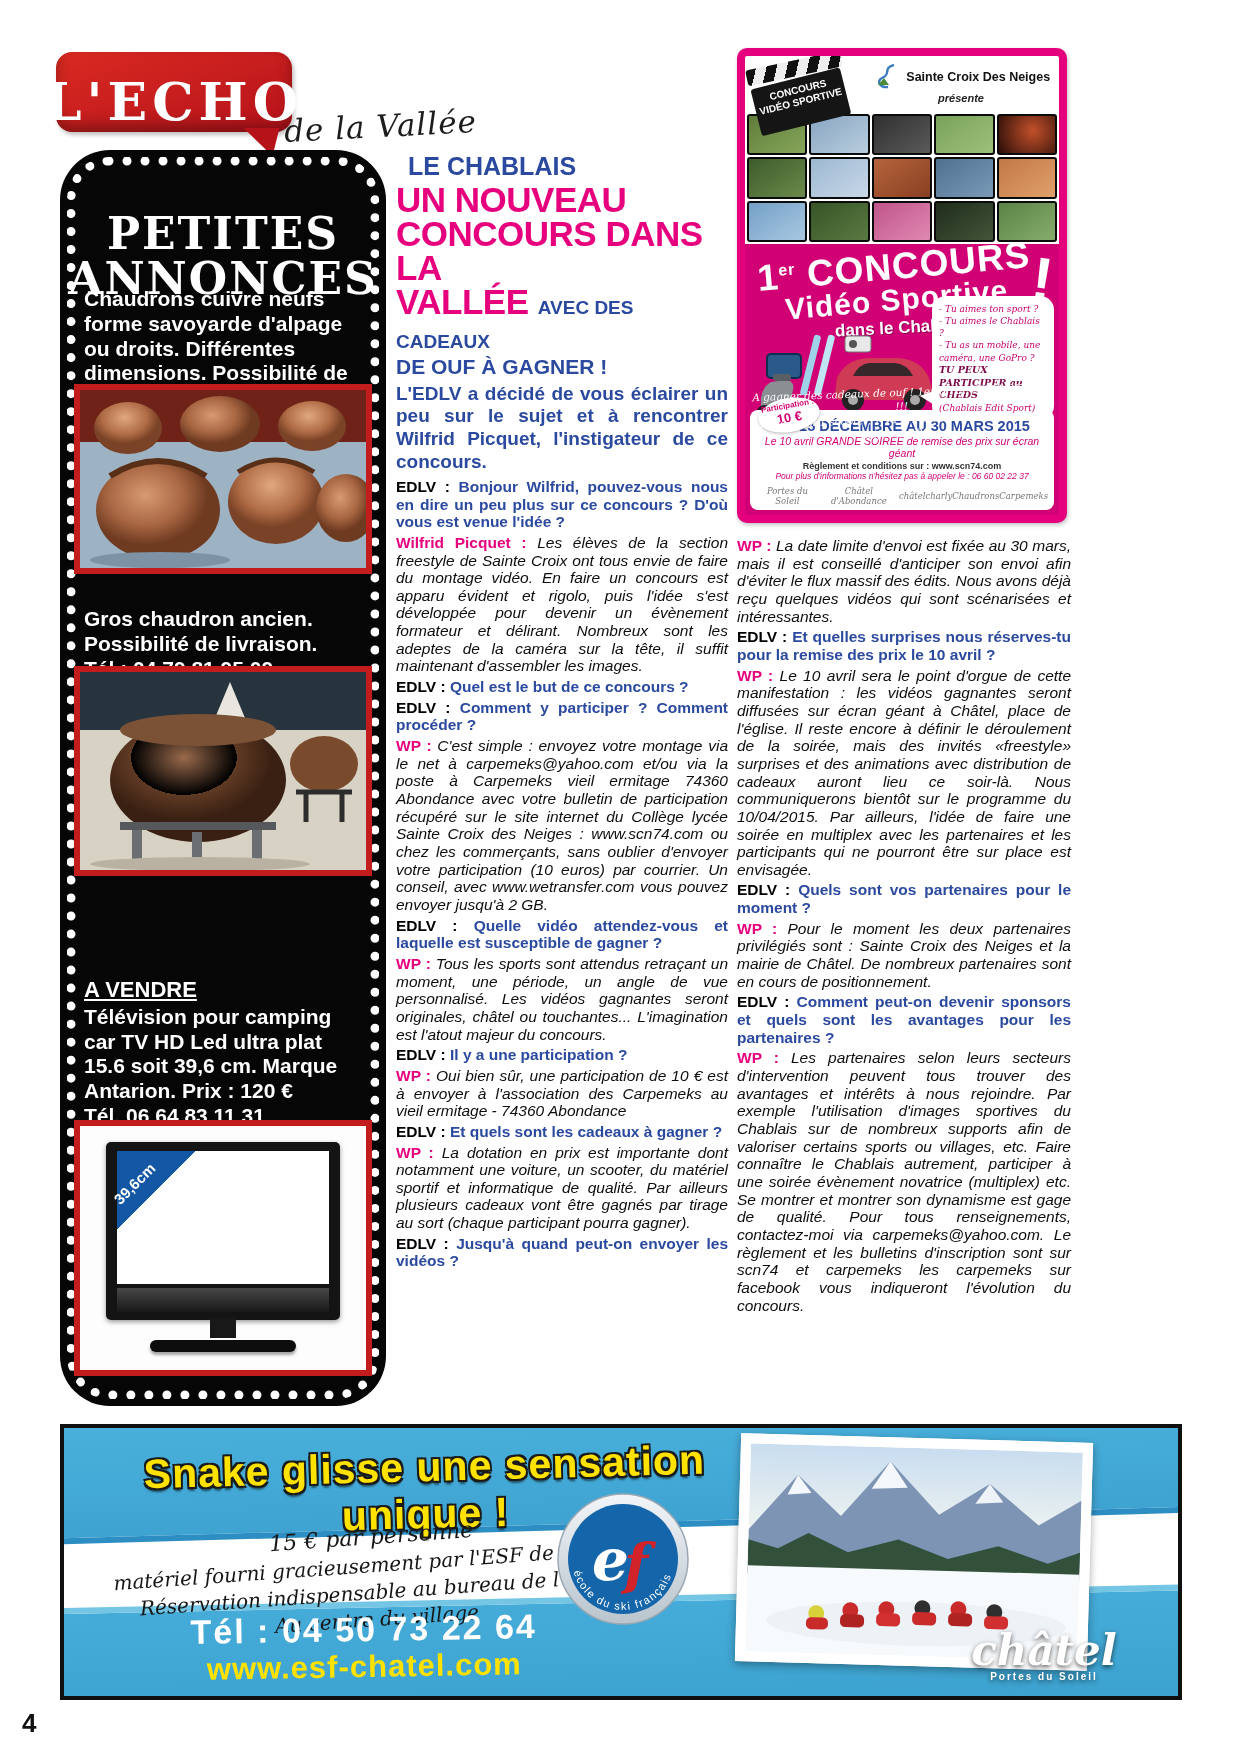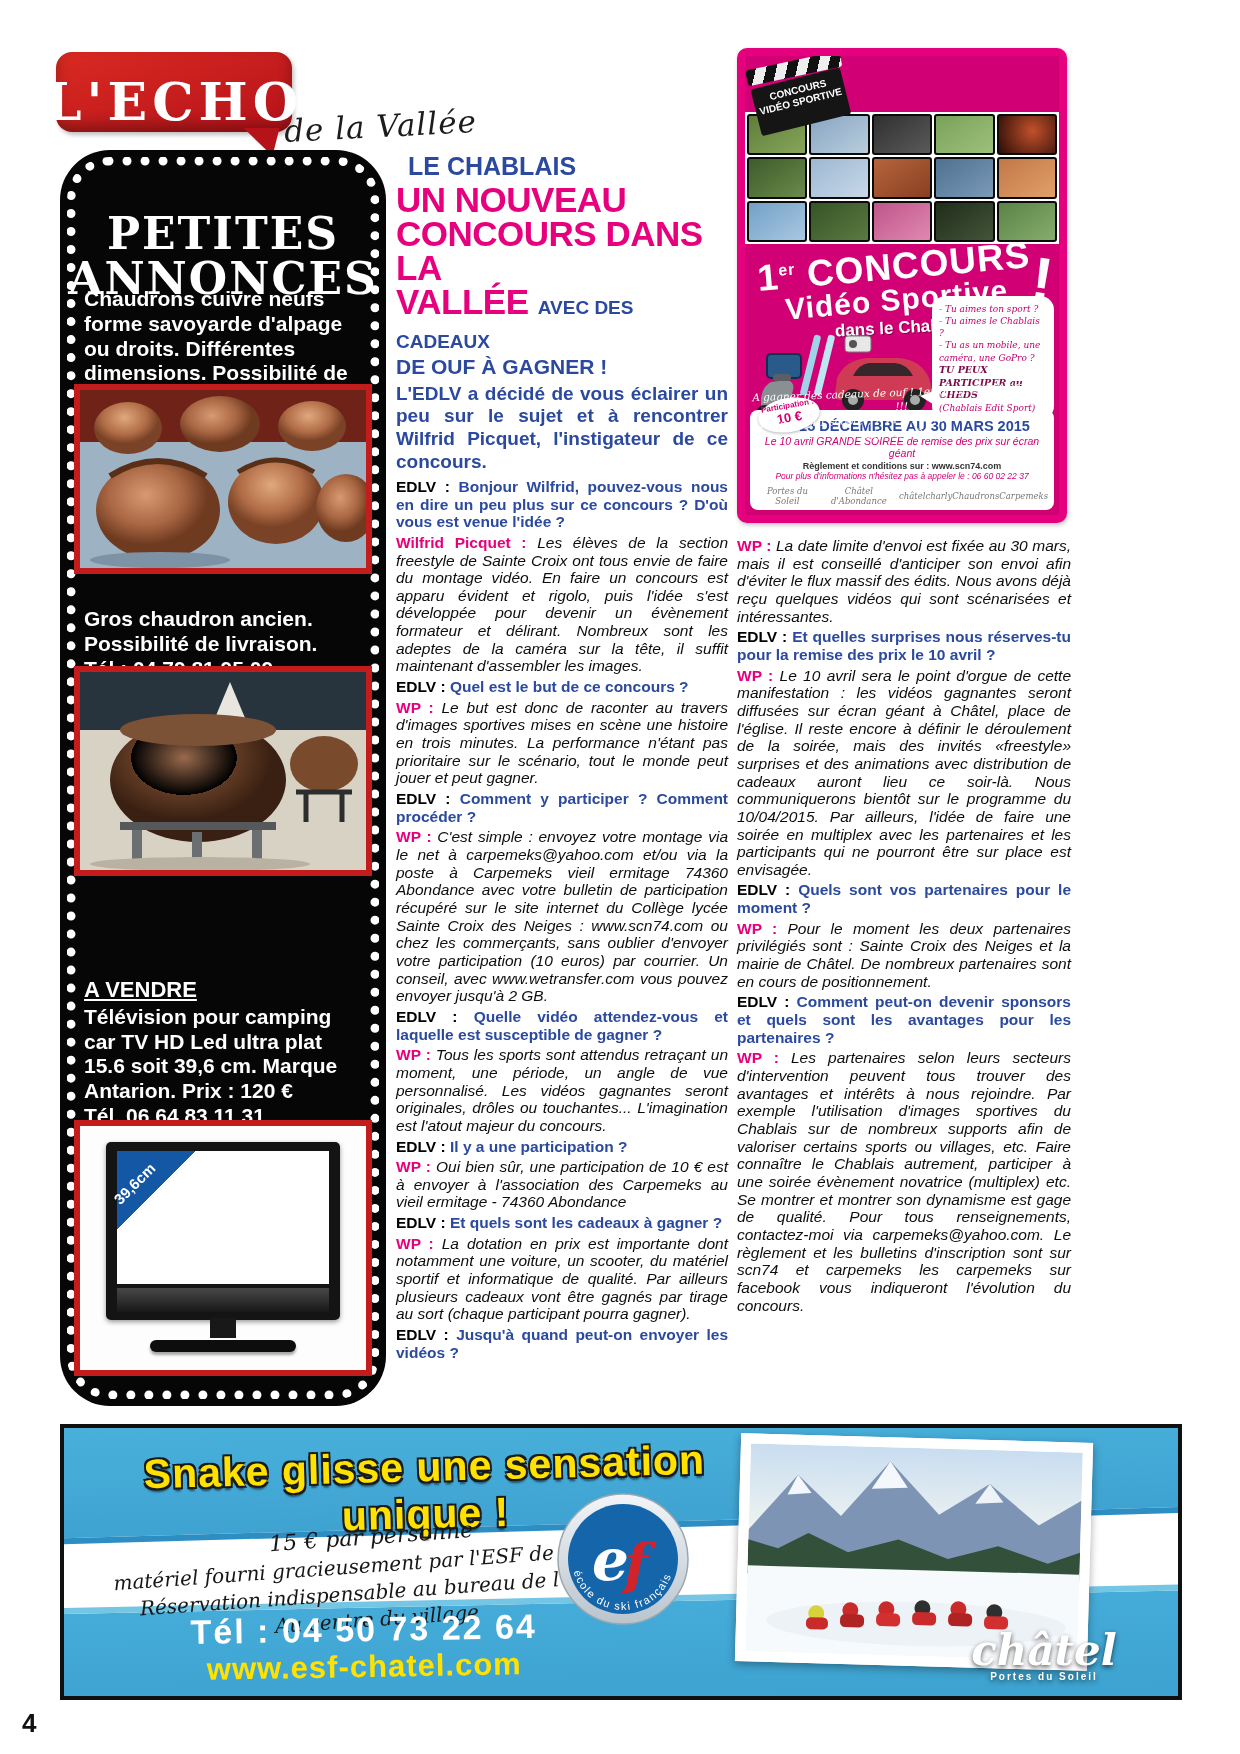--- a/index.html
+++ b/index.html
@@ -245,35 +245,44 @@
       <span>CONCOURS DANS LA</span><br>
       <span>VALLÉE</span>
       <span class="hl-inline">AVEC DES CADEAUX</span>
     </h1>
     <p class="hl-rest">DE OUF À GAGNER !</p>
     <p class="lead">L'EDLV a décidé de vous éclairer un peu sur le sujet et à rencontrer Wilfrid Picquet, l'instigateur de ce concours.</p>
 
     <p class="qa"><span class="sq">EDLV :</span> <span class="tq">Bonjour Wilfrid, pouvez-vous nous en dire un peu plus sur ce concours ? D'où vous est venue l'idée ?</span></p>
     <p class="qa"><span class="sa">Wilfrid Picquet :</span> <span class="ta">Les élèves de la section freestyle de Sainte Croix ont tous envie de faire du montage vidéo. En faire un concours est apparu évident et rigolo, puis l'idée s'est développée pour devenir un évènement formateur et délirant. Nombreux sont les adeptes de la caméra sur la tête, il suffit maintenant d'assembler les images.</span></p>
     <p class="qa"><span class="sq">EDLV :</span> <span class="tq">Quel est le but de ce concours ?</span></p>
-    <p class="qa"><span class="sa">WP :</span> <span class="ta">Le but est donc de raconter au travers d'images sportives mises en scène une histoire en trois minutes. La performance n'étant pas prioritaire sur le scénario, tout le monde peut jouer et peut gagner.</span></p>
     <p class="qa"><span class="sq">EDLV :</span> <span class="tq">Comment y participer ? Comment procéder ?</span></p>
     <p class="qa"><span class="sa">WP :</span> <span class="ta">C'est simple : envoyez votre montage via le net à carpemeks@yahoo.com et/ou via la poste à Carpemeks vieil ermitage 74360 Abondance avec votre bulletin de participation récupéré sur le site internet du Collège lycée Sainte Croix des Neiges : www.scn74.com ou chez les commerçants, sans oublier d'envoyer votre participation (10 euros) par courrier. Un conseil, avec www.wetransfer.com vous pouvez envoyer jusqu'à 2 GB.</span></p>
     <p class="qa"><span class="sq">EDLV :</span> <span class="tq">Quelle vidéo attendez-vous et laquelle est susceptible de gagner ?</span></p>
-    <p class="qa"><span class="sa">WP :</span> <span class="ta">Tous les sports sont attendus retraçant un moment, une période, un angle de vue personnalisé. Les vidéos gagnantes seront originales, drôles ou touchantes... L'imagination est l'atout majeur du concours.</span></p>
+    <p class="qa"><span class="sa">WP :</span> <span class="ta">Tous les sports sont attendus retraçant un moment, une période, un angle de vue personnalisé. Les vidéos gagnantes seront originales, châtel ou touchantes... L'imagination est l'atout majeur du concours.</span></p>
     <p class="qa"><span class="sq">EDLV :</span> <span class="tq">Il y a une participation ?</span></p>
     <p class="qa"><span class="sa">WP :</span> <span class="ta">Oui bien sûr, une participation de 10 € est à envoyer à l'association des Carpemeks au vieil ermitage - 74360 Abondance</span></p>
     <p class="qa"><span class="sq">EDLV :</span> <span class="tq">Et quels sont les cadeaux à gagner ?</span></p>
     <p class="qa"><span class="sa">WP :</span> <span class="ta">La dotation en prix est importante dont notamment une voiture, un scooter, du matériel sportif et informatique de qualité. Par ailleurs plusieurs cadeaux vont être gagnés par tirage au sort (chaque participant pourra gagner).</span></p>
     <p class="qa"><span class="sq">EDLV :</span> <span class="tq">Jusqu'à quand peut-on envoyer les vidéos ?</span></p>
   </section>
 
   <section class="rightcol">
 
     <div class="poster">
+      <div class="p-top">
+        <div class="presenter">
+          <svg class="scn" width="30" height="30" viewBox="0 0 30 30">
+            <path d="M22 3 C10 6 20 12 10 16 C4 19 8 26 16 25" stroke="#3a7abf" stroke-width="2.4" fill="none"></path>
+            <path d="M6 23 L12 16 L17 23 Z" fill="#4a8a3a"></path>
+          </svg>
+          <span class="pname">Sainte Croix Des Neiges</span>
+          <div class="pres">présente</div>
+        </div>
+      </div>
       <div class="clapper">
         <div class="clap-lid"></div>
         <div class="clap-body">CONCOURS VIDÉO SPORTIVE</div>
       </div>
       <div class="p-wall">
         <div class="cell"></div>
           <div class="cell"></div>
           <div class="cell"></div>
           <div class="cell"></div>
           <div class="cell"></div>

